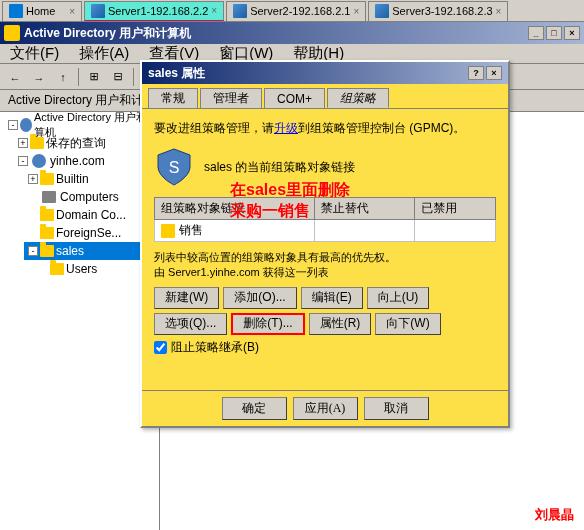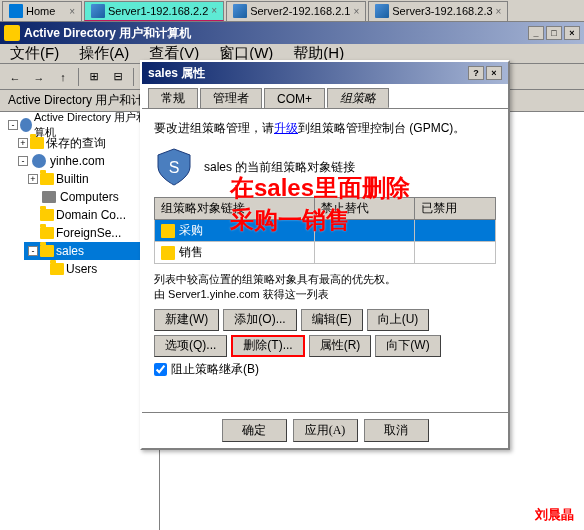--- a/index.html
+++ b/index.html
@@ -255,21 +255,21 @@
     .dialog-overlay {
       position: fixed;
       top: 0; left: 0; right: 0; bottom: 0;
       pointer-events: none;
     }
     .dialog {
       position: absolute;
       top: 60px;
       left: 140px;
       width: 370px;
-      background: #ffffff;
+      background: #fde047;
       border: 2px solid #ffffff;
       border-right: 2px solid #808080;
       border-bottom: 2px solid #808080;
       box-shadow: 2px 2px 4px rgba(0,0,0,0.3);
       pointer-events: all;
     }
     .dialog-titlebar {
       background: linear-gradient(to right, #0a246a, #a6b5d5);
       height: 22px;
       display: flex;
@@ -443,23 +443,23 @@
       border-right: 1px solid #404040;
       border-bottom: 1px solid #404040;
       cursor: pointer;
       font-size: 12px;
       font-family: Liberation Serif, serif;
     }
 
     
     .annotation-text {
       position: absolute;
-      top: 172px;
+      top: 180px;
       left: 230px;
-      font-size: 24px;
+      font-size: 16px;
       font-weight: bold;
       color: #ff0000;
       pointer-events: none;
       white-space: nowrap;
       text-shadow: 0 0 2px rgba(255,255,255,0.5);
       z-index: 100;
     }
 
     
     .signature {
@@ -637,27 +637,20 @@
 
       <table class="policy-table">
         <thead>
           <tr>
             <th>组策略对象链接</th>
             <th>禁止替代</th>
             <th>已禁用</th>
           </tr>
         </thead>
         <tbody>
-          <tr class="selected">
-            <td>
-              <span class="policy-row-icon"></span>采购
-            </td>
-            <td></td>
-            <td></td>
-          </tr>
           <tr class="normal">
             <td>
               <span class="policy-row-icon"></span>销售
             </td>
             <td></td>
             <td></td>
           </tr>
         </tbody>
       </table>
 

